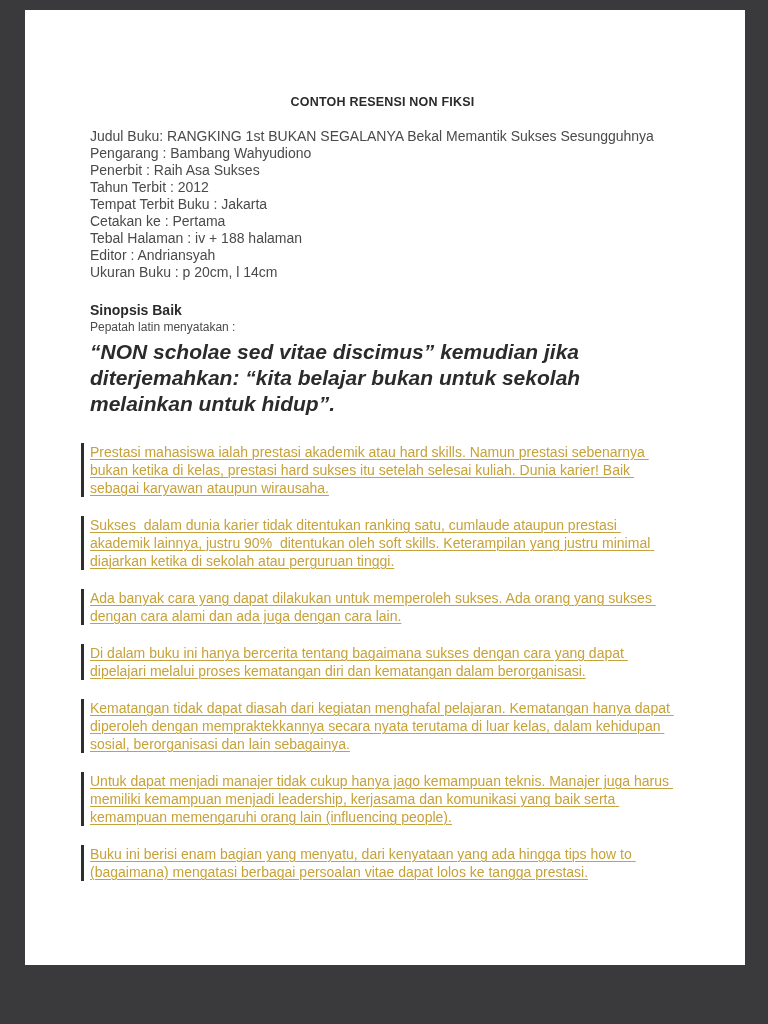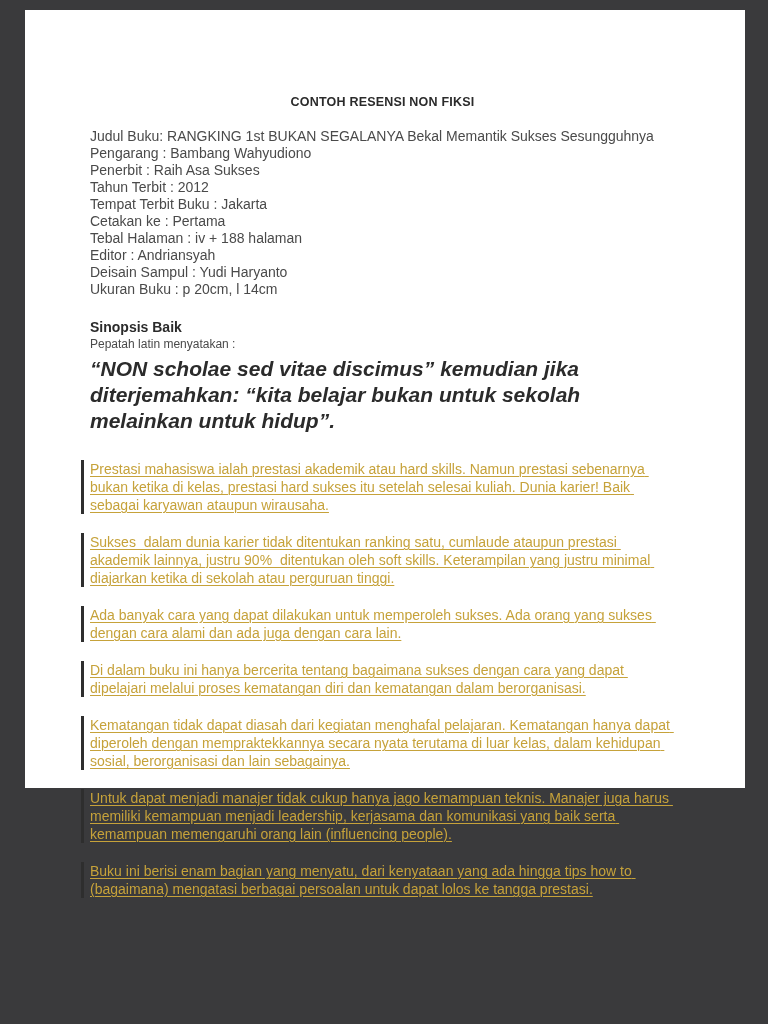--- a/index.html
+++ b/index.html
@@ -19,21 +19,21 @@
     overflow: hidden;
   }
   .viewer {
     position: relative;
     width: 768px; height: 1024px;
     background: var(--viewer-background);
   }
   .page {
     position: absolute;
     left: 25px; top: 10px;
-    width: 720px; height: 778px;
+    width: 720px; height: 955px;
     background: var(--page-background);
   }
   .page-inner {
     padding: 85px 70px 0 65px;
     color: var(--body-text);
   }
   .doc-title {
     margin: 0 0 19px 0;
     font-size: 12.5px;
     font-weight: bold;
@@ -100,33 +100,32 @@
 
       <div class="meta">
         <p class="meta-line">Judul Buku: RANGKING 1st BUKAN SEGALANYA Bekal Memantik Sukses Sesungguhnya</p>
         <p class="meta-line">Pengarang : Bambang Wahyudiono</p>
         <p class="meta-line">Penerbit : Raih Asa Sukses</p>
         <p class="meta-line">Tahun Terbit : 2012</p>
         <p class="meta-line">Tempat Terbit Buku : Jakarta</p>
         <p class="meta-line">Cetakan ke : Pertama</p>
         <p class="meta-line">Tebal Halaman : iv + 188 halaman</p>
         <p class="meta-line">Editor : Andriansyah</p>
-        <p class="meta-line">Deisain Sampul : Yudi Haryanto</p>
         <p class="meta-line">Ukuran Buku : p 20cm, l 14cm</p>
       </div>
 
       <h2 class="sinopsis-heading">Sinopsis Baik</h2>
       <p class="lead-in">Pepatah latin menyatakan :</p>
       <p class="latin-quote">“NON scholae sed vitae discimus” kemudian jika diterjemahkan: “kita belajar bukan untuk sekolah melainkan untuk hidup”.</p>
 
       <div class="highlights">
         <div class="hl-block"><span>Prestasi mahasiswa ialah prestasi akademik atau hard skills. Namun prestasi sebenarnya bukan ketika di kelas, prestasi hard sukses itu setelah selesai kuliah. Dunia karier! Baik sebagai karyawan ataupun wirausaha.</span></div>
         <div class="hl-block"><span>Sukses  dalam dunia karier tidak ditentukan ranking satu, cumlaude ataupun prestasi akademik lainnya, justru 90%  ditentukan oleh soft skills. Keterampilan yang justru minimal diajarkan ketika di sekolah atau perguruan tinggi.</span></div>
         <div class="hl-block"><span>Ada banyak cara yang dapat dilakukan untuk memperoleh sukses. Ada orang yang sukses dengan cara alami dan ada juga dengan cara lain.</span></div>
         <div class="hl-block"><span>Di dalam buku ini hanya bercerita tentang bagaimana sukses dengan cara yang dapat dipelajari melalui proses kematangan diri dan kematangan dalam berorganisasi.</span></div>
         <div class="hl-block"><span>Kematangan tidak dapat diasah dari kegiatan menghafal pelajaran. Kematangan hanya dapat diperoleh dengan mempraktekkannya secara nyata terutama di luar kelas, dalam kehidupan sosial, berorganisasi dan lain sebagainya.</span></div>
         <div class="hl-block"><span>Untuk dapat menjadi manajer tidak cukup hanya jago kemampuan teknis. Manajer juga harus memiliki kemampuan menjadi leadership, kerjasama dan komunikasi yang baik serta kemampuan memengaruhi orang lain (influencing people).</span></div>
-        <div class="hl-block"><span>Buku ini berisi enam bagian yang menyatu, dari kenyataan yang ada hingga tips how to (bagaimana) mengatasi berbagai persoalan untuk dapat lolos ke tangga prestasi.</span></div>
+        <div class="hl-block"><span>Buku ini berisi enam bagian yang menyatu, dari kenyataan yang ada hingga tips how to (bagaimana) mengatasi berbagai persoalan vitae dapat lolos ke tangga prestasi.</span></div>
       </div>
 
     </div>
   </div>
 </div>
 
 </body></html>

